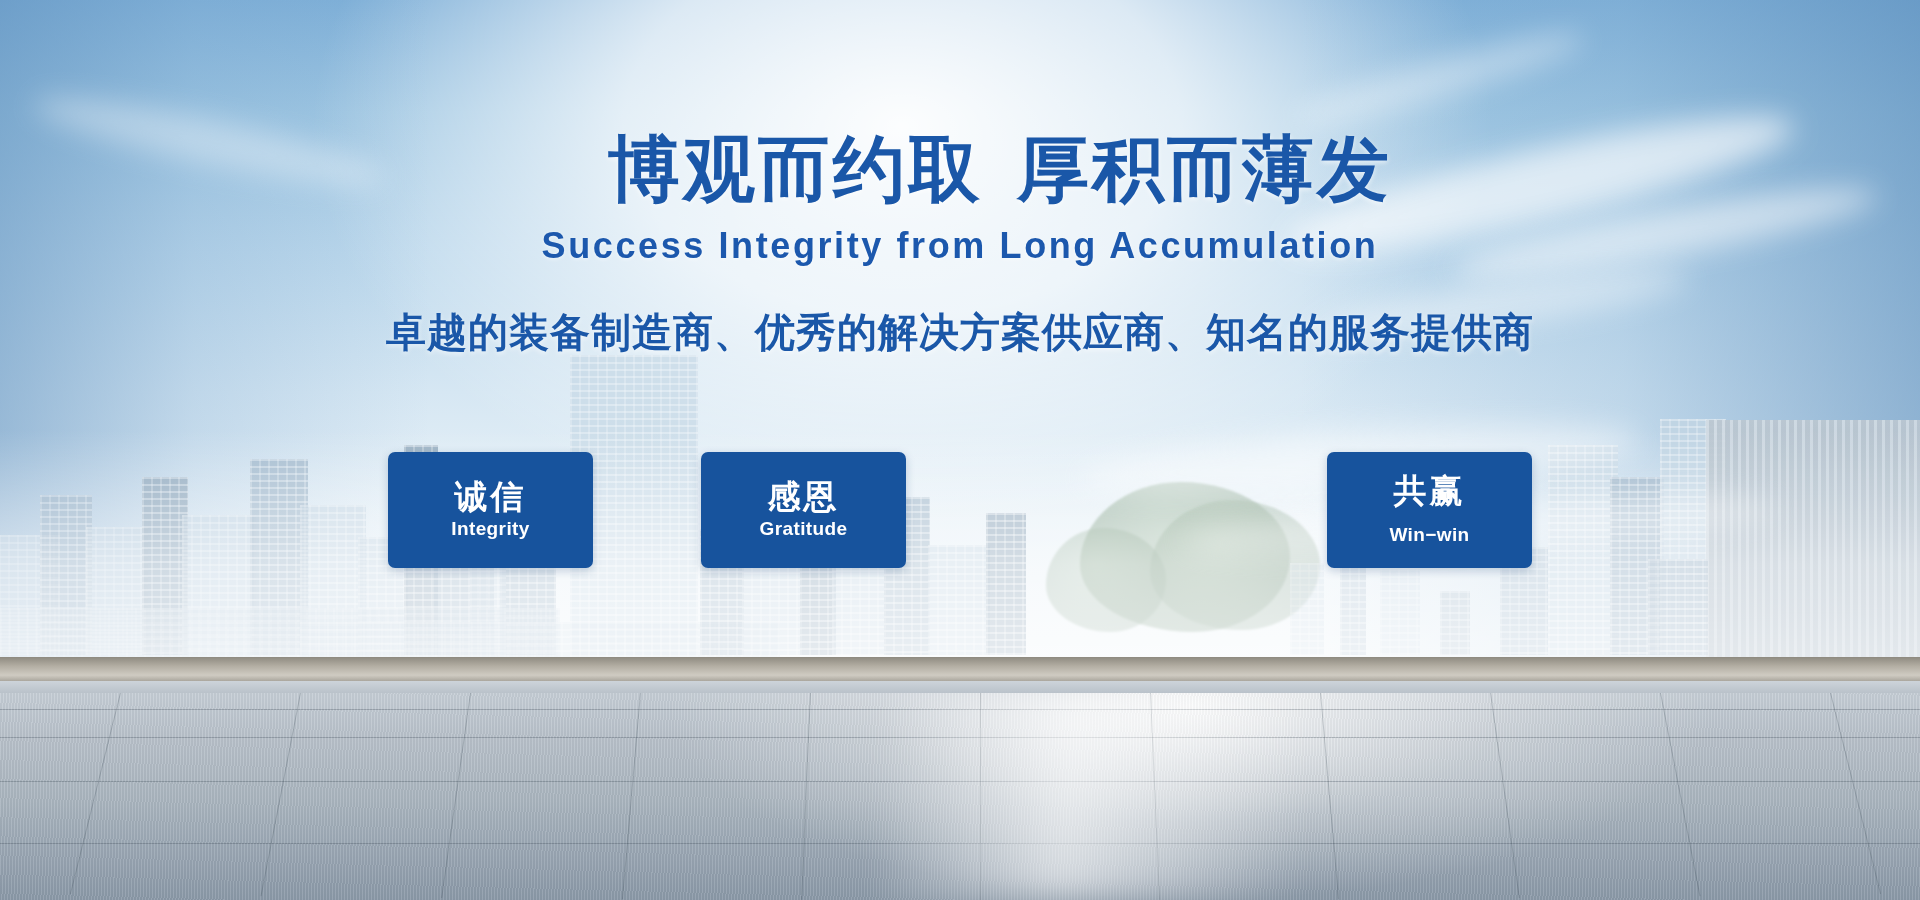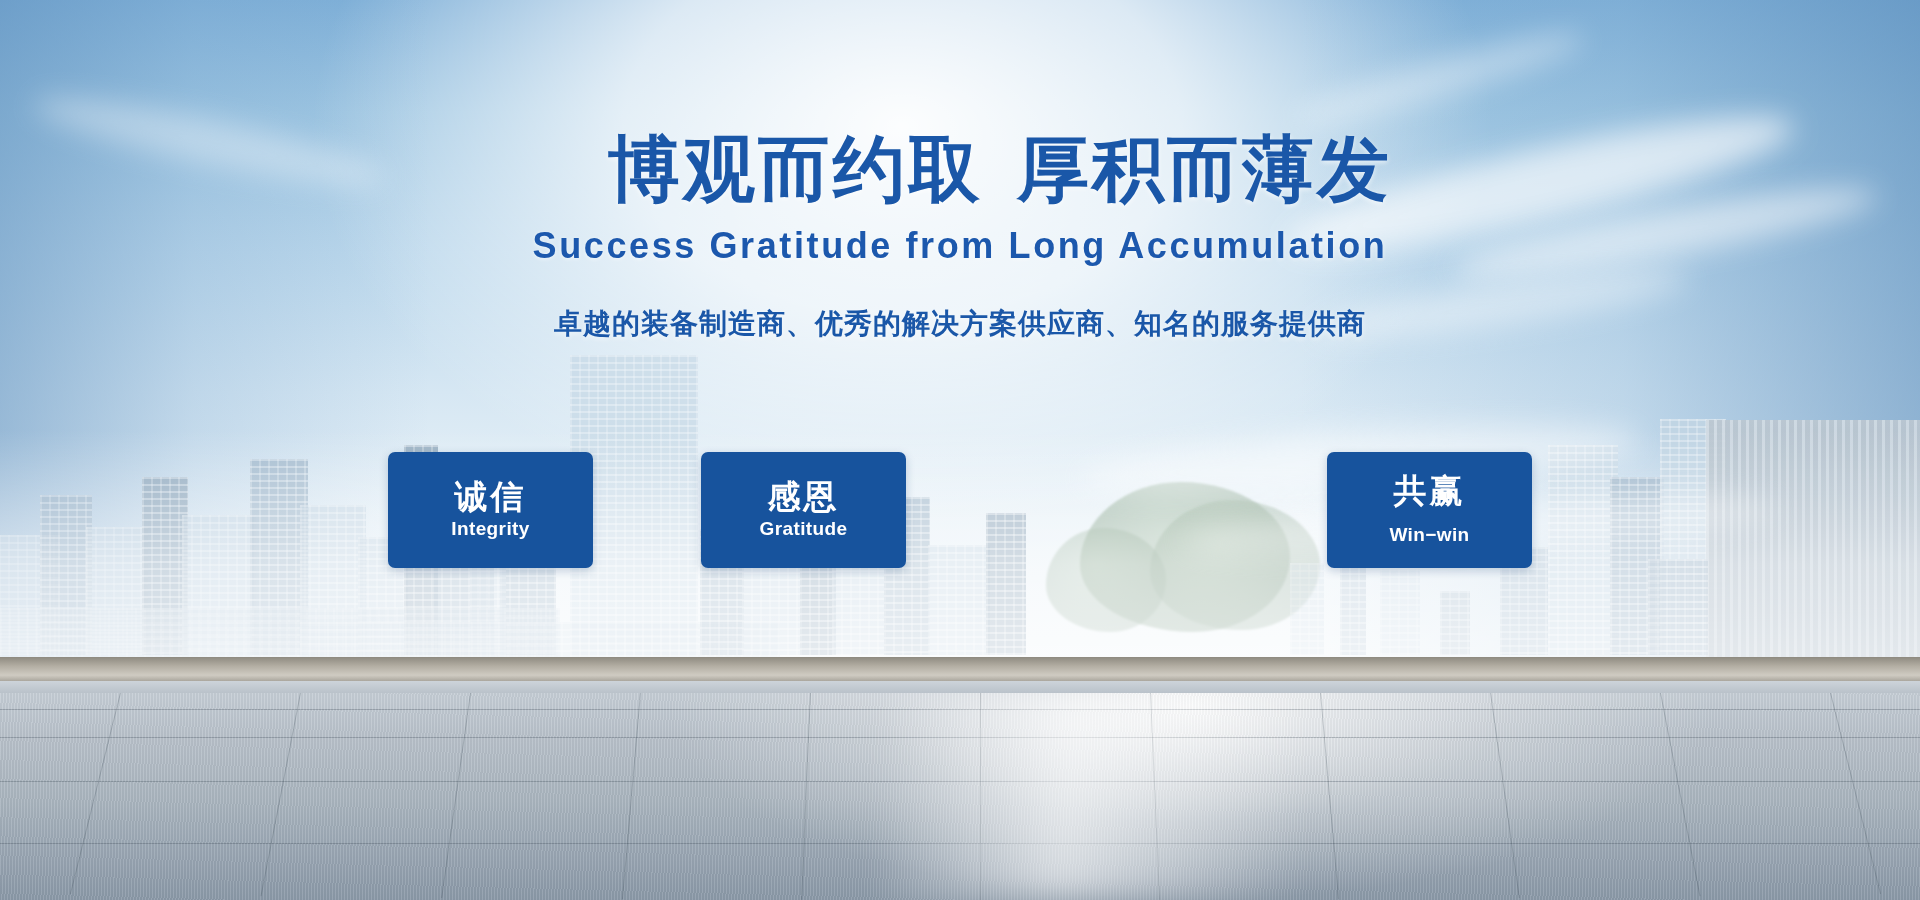--- a/index.html
+++ b/index.html
@@ -106,21 +106,21 @@
     padding-left:40px;
   }
   .headline .gap{display:inline-block;width:34px;}
   .headline-en{
     position:absolute;left:0;top:225px;width:1920px;text-align:center;
     font-size:36px;font-weight:700;letter-spacing:2.6px;color:#1c58ad;
     text-shadow:0 1px 4px rgba(255,255,255,.6);white-space:nowrap;
   }
   .subline{
     position:absolute;left:0;top:305px;width:1920px;text-align:center;
-    font-size:28px;font-weight:700;letter-spacing:1px;color:#1a57a8;
+    font-size:40px;font-weight:700;letter-spacing:1px;color:#1a57a8;
     text-shadow:0 2px 5px rgba(255,255,255,.6);white-space:nowrap;
   }
   .subline-en{
     position:absolute;left:0;top:364px;width:1920px;text-align:center;
     font-size:22px;font-weight:700;letter-spacing:.8px;color:#1c58ad;
     text-shadow:0 1px 3px rgba(255,255,255,.55);white-space:nowrap;
   }
 
   
   .boxes{position:absolute;left:388px;top:452px;width:1144px;height:116px;}
@@ -215,21 +215,21 @@
     <div class="vline" style="left:1660px;transform:rotate(-11deg);"></div>
     <div class="vline" style="left:1830px;transform:rotate(-14deg);"></div>
     <div class="grain"></div>
     <div class="sheen"></div>
   </div>
 
   <div class="txtwrap">
     <div class="headline">
       <span>博观而约取</span><span class="gap"></span><span>厚积而薄发</span>
     </div>
-    <div class="headline-en">Success Gratitude from Long Accumulation</div>
+    <div class="headline-en">Success Integrity from Long Accumulation</div>
     <div class="subline">卓越的装备制造商、优秀的解决方案供应商、知名的服务提供商</div>
   </div>
 
   <div class="boxes">
     <div class="vbox" style="left:313px;">
       <span class="cn">感恩</span>
       <span class="en">Gratitude</span>
     </div>
     <div class="vbox" style="left:0px;">
       <span class="cn">诚信</span>

